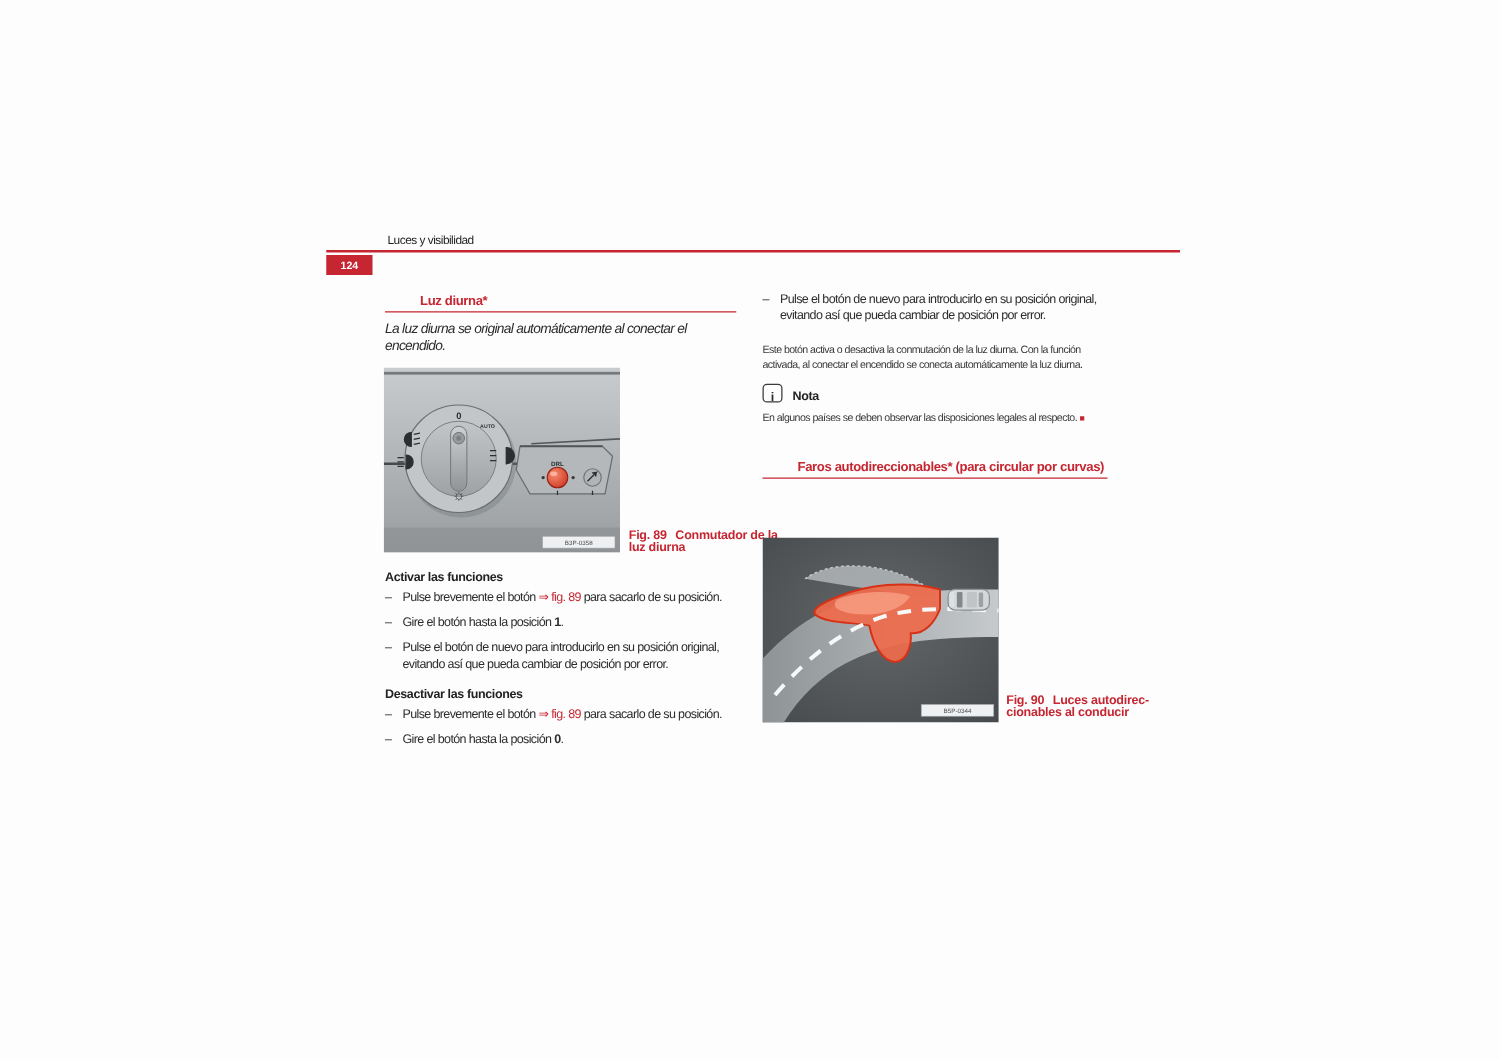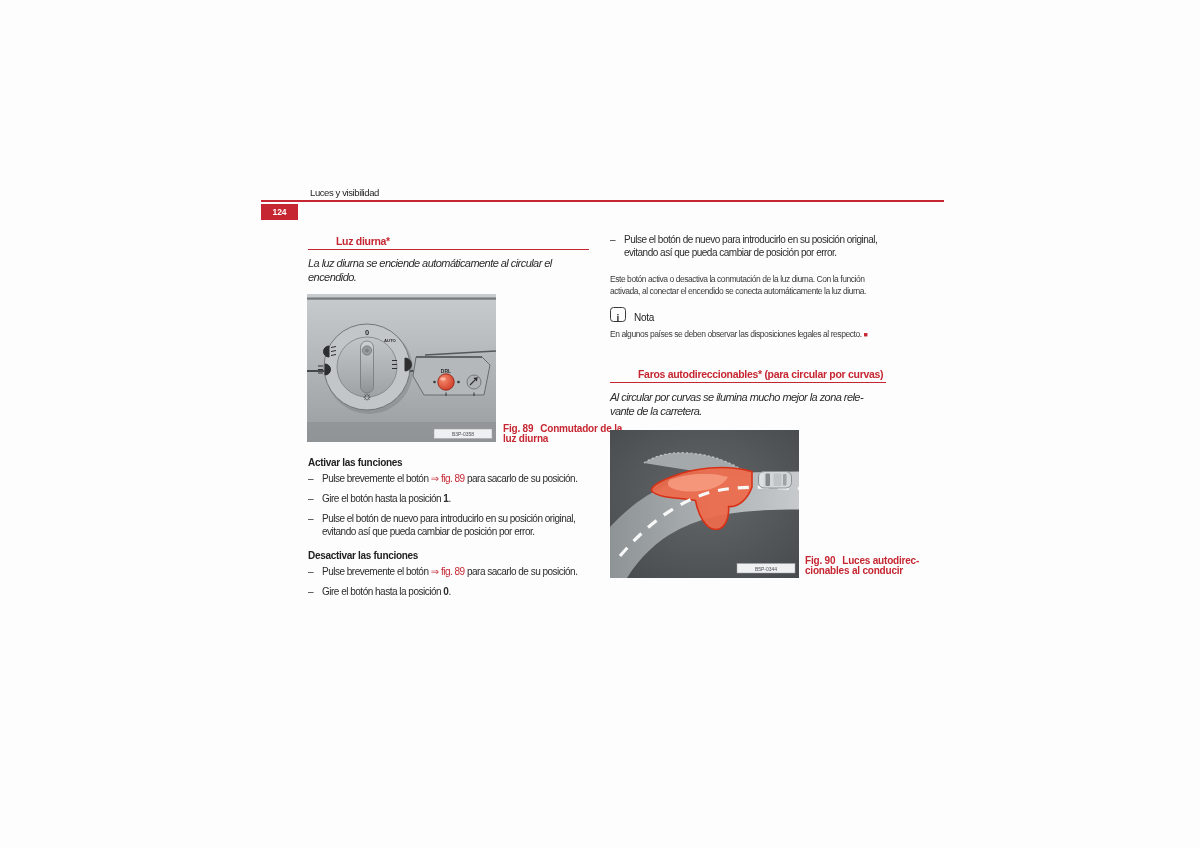--- a/index.html
+++ b/index.html
@@ -26,38 +26,38 @@
 
   .bullet { display:flex; }
   .bullet .dash { width:14px; flex:none; }
 
   .figcap { font-size:10px; font-weight:bold; color:#c62631; line-height:9.5px; letter-spacing:-0.2px; }
   .capgap { display:inline-block; width:7px; }
 
   .noteicon { width:16px; height:15px; border:1.7px solid #3a3a3a; border-radius:3.5px;
               background:#fdfdfd; text-align:center; }
   .noteicon span { font-size:10px; font-weight:bold; color:#2a2a2a; line-height:12px; }
-  .notelabel { font-size:10px; font-weight:normal; letter-spacing:-0.3px; color:#222;text-align:right; }
+  .notelabel { font-size:10px; font-weight:bold; letter-spacing:-0.3px; color:#222;text-align:right; }
   .endmark { font-size:7px; }
   .cont { font-size:9px; }
 </style>
 </head>
 <body>
 
 <div class="page">
 
   <div class="abs badge" style="left:261px; top:184px;">124</div>
   <div class="abs htitle" style="left:310px; top:187px;">Luces y visibilidad</div>
   <div class="abs hrule" style="left:261px; top:199.5px; width:683px;"></div>
 
   <div class="abs h2" style="left:308px; top:235px;">Luz diurna*</div>
   <div class="abs h2rule" style="left:308px; top:249px; width:281px;"></div>
 
   <div class="abs lead" style="left:308px; top:257px;">
-    <div class="nowrap">La luz diurna se enciende automáticamente al circular el</div>
+    <div class="nowrap">La luz diurna se original automáticamente al conectar el</div>
     <div class="nowrap">encendido.</div>
   </div>
 
   <svg class="abs" style="left:307px; top:294px;" width="189" height="148" viewBox="0 0 189 148">
     <defs>
       <linearGradient id="f89bg" x1="0" y1="0" x2="0" y2="1">
         <stop offset="0" stop-color="#c9ccce"></stop>
           <stop offset="1" stop-color="#999da0"></stop>
       </linearGradient>
       <linearGradient id="f89knob" x1="0" y1="0" x2="0" y2="1">
@@ -172,24 +172,20 @@
   </div>
   <div class="abs notelabel" style="left:634px; top:312px;">Nota</div>
   <div class="abs small nowrap" style="left:610px; top:329px;">
     <span>En algunos países se deben observar las disposiciones legales al respecto.</span>
     <span class="red endmark">■</span>
   </div>
 
   <div class="abs h2" style="left:610px; top:368px;">Faros autodireccionables* (para circular por curvas)</div>
   <div class="abs h2rule" style="left:610px; top:382px; width:276px;"></div>
 
-  <div class="abs lead" style="left:610px; top:391px;">
-    <div class="nowrap">Al circular por curvas se ilumina mucho mejor la zona rele-</div>
-    <div class="nowrap">vante de la carretera.</div>
-  </div>
 
   <svg class="abs" style="left:610px; top:430px;" width="189" height="148" viewBox="0 0 189 148">
     <defs>
       <radialGradient id="f90bg" cx="0.5" cy="0.45" r="0.8">
         <stop offset="0" stop-color="#64676a"></stop>
           <stop offset="1" stop-color="#45484a"></stop>
       </radialGradient>
       <linearGradient id="f90road" x1="0" y1="0" x2="1" y2="0">
         <stop offset="0" stop-color="#8e9395"></stop>
           <stop offset="1" stop-color="#c6cacc"></stop>

